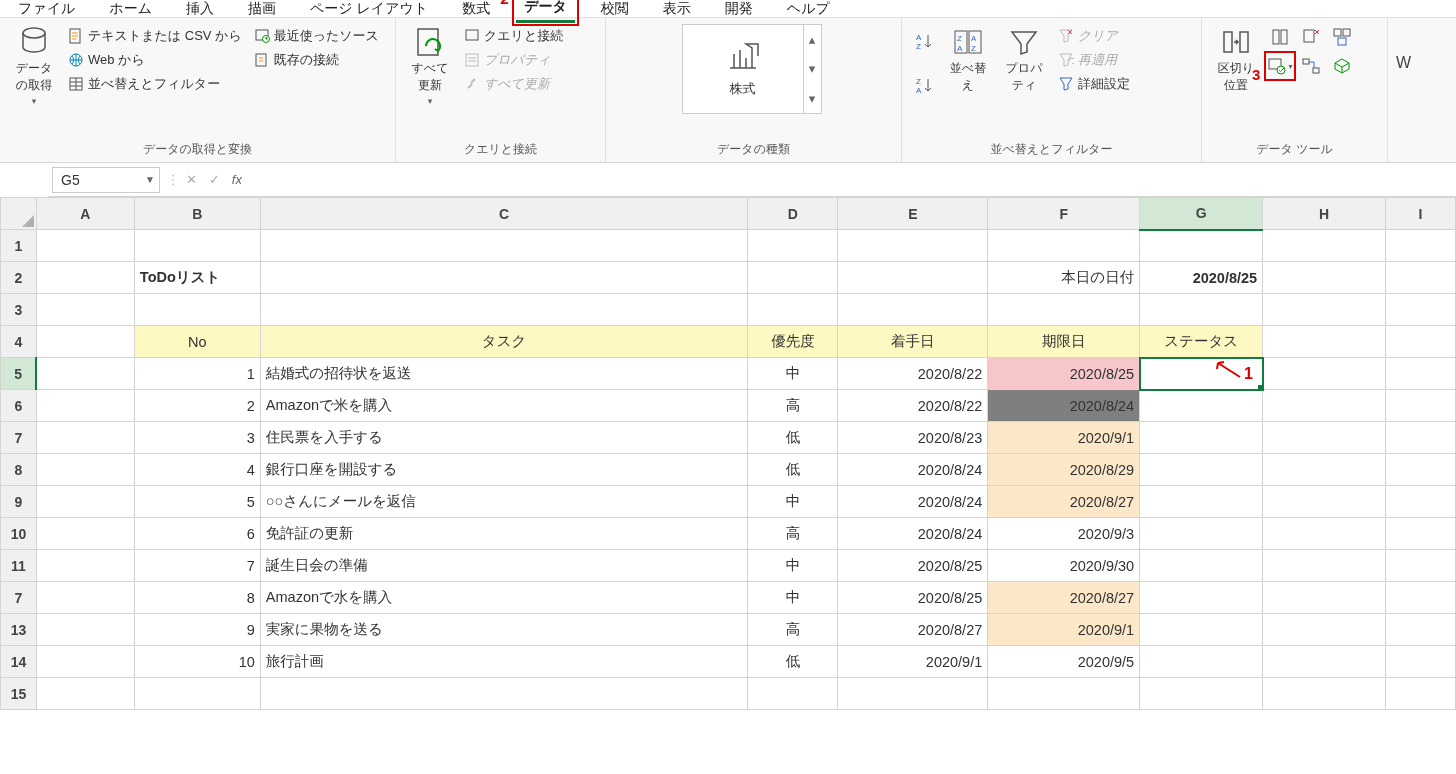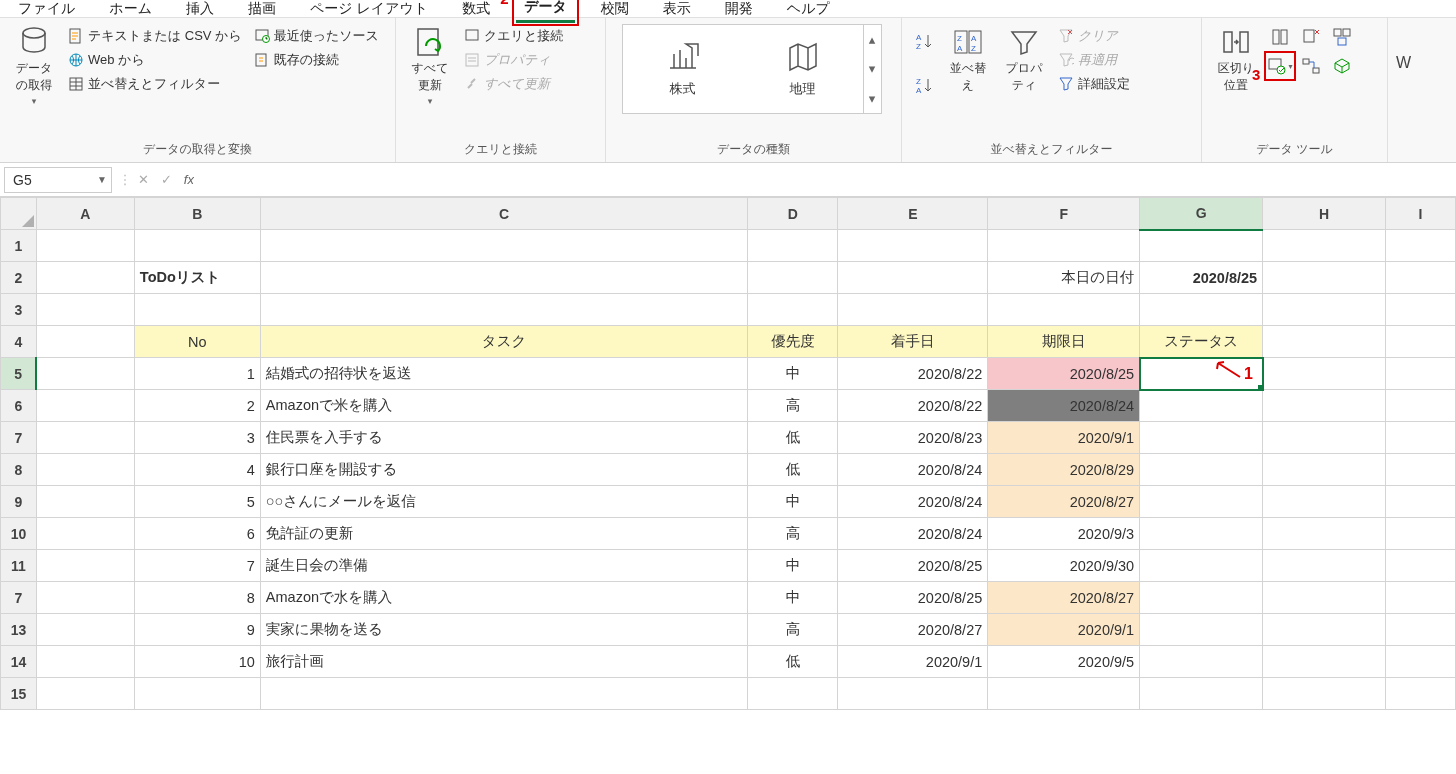--- a/index.html
+++ b/index.html
@@ -30,21 +30,21 @@
 .gallery-side { display: flex; flex-direction: column; width: 18px; height: 88px; border-left: 1px solid #ccc; }
 .gallery-side div { flex: 1; display: flex; align-items: center; justify-content: center; color: #666; cursor: pointer; }
 .icon-btn { width: 28px; height: 26px; display: flex; align-items: center; justify-content: center; cursor: pointer; border: 1px solid transparent; }
 .icon-btn svg { width: 20px; height: 20px; }
 .icon-grid { display: grid; grid-template-columns: repeat(3, 28px); grid-auto-rows: 26px; gap: 3px; }
 .icon-wrap { position: relative; }
 .hl-3 { position: absolute; border: 2px solid #d00; top: -2px; left: -2px; right: -2px; bottom: -2px; pointer-events: none; }
 .lbl-3 { position: absolute; color: #d00; font-weight: bold; font-size: 15px; bottom: -4px; left: -14px; }
 
 
-.fbar { display: flex; align-items: center; height: 34px; border-bottom: 1px solid #d4d4d4; background: #fff; }
+.fbar { display: flex; align-items: center; height: 34px; border-bottom: 1px solid #d4d4d4; background: #fff; margin-left: 48px; }
 .name-box { width: 108px; display: flex; align-items: center; justify-content: space-between; border: 1px solid #ccc; height: 26px; margin-left: 4px; padding: 0 4px 0 8px; font-size: 14px; }
 .name-box .dd { color: #666; font-size: 10px; }
 .fbar-sep { width: 26px; display: flex; justify-content: center; color: #bbb; }
 .fbar-btns { display: flex; align-items: center; gap: 12px; color: #aaa; }
 .fbar-btns span { cursor: pointer; }
 .fx { font-style: italic; color: #666; }
 .formula-input { flex: 1; height: 26px; border: none; outline: none; font-size: 14px; padding: 0 6px; }
 
 
 .grid-area { position: relative; }
@@ -187,26 +187,20 @@
 
   <div class="ribbon-group" style="width:296px">
     <div class="ribbon-group-content" style="justify-content:center;">
       <div class="gallery">
         <div class="gallery-item">
           <svg class="ico" viewBox="0 0 34 34">
               <path d="M4 28h26M8 28V14m6 14V10m6 18V18m6 10V8L20 4h12v12" fill="none" stroke="#555" stroke-width="1.5"></path>
             </svg>
           <span>株式</span>
         </div>
-        <div class="gallery-item">
-          <svg class="ico" viewBox="0 0 34 34">
-              <path d="M4 8l8-4 10 4 8-4v22l-8 4-10-4-8 4z M12 4v22 M22 8v22" fill="none" stroke="#555" stroke-width="1.5"></path>
-            </svg>
-          <span>地理</span>
-        </div>
         <div class="gallery-side">
           <div>▴</div>
           <div>▾</div>
           <div>▾</div>
         </div>
       </div>
     </div>
     <div class="ribbon-group-label">データの種類</div>
   </div>
 

